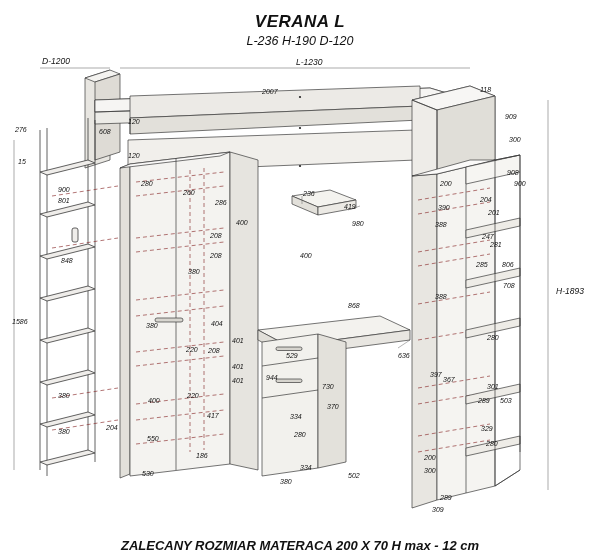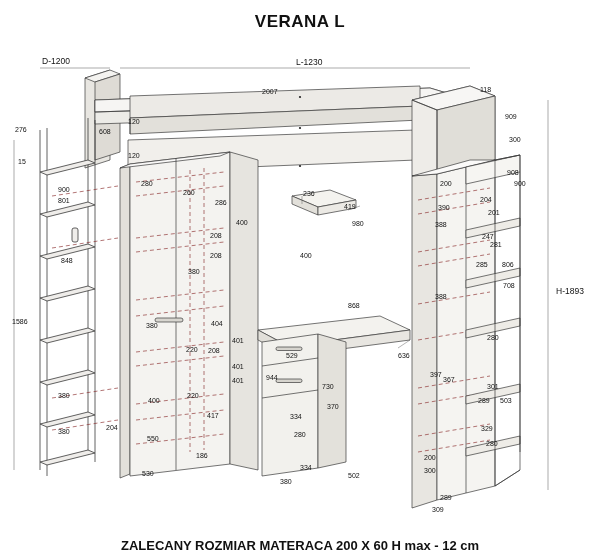--- a/index.html
+++ b/index.html
@@ -12,20 +12,21 @@
     height: 558px;
     font-family: "Liberation Sans", sans-serif;
     color: #111111;
     position: relative;
     overflow: hidden;
   }
   #sheet {
     position: relative;
     width: 600px;
     height: 558px;
+    font-style: italic;
   }
   .title {
     position: absolute;
     left: 0;
     width: 600px;
     text-align: center;
     font-weight: bold;
     font-size: 17px;
     letter-spacing: 0.5px;
     top: 12px;
@@ -66,21 +67,22 @@
     width: 600px;
     height: 558px;
   }
 </style>
 </head>
 <body>
 
 <div id="sheet">
 
   <div class="title">VERANA L</div>
-  <div class="footer">ZALECANY ROZMIAR MATERACA 200 X 60 H max - 12 cm</div>
+  <div class="subtitle">L-236 H-190 D-120</div>
+  <div class="footer">ZALECANY ROZMIAR MATERACA 200 X 70 H max - 12 cm</div>
 
   <svg class="drawing" viewBox="0 0 600 558">
     <g stroke="#3a3a3a" fill="none" stroke-width="0.7" stroke-linejoin="round">
 
       <g fill="#e8e6e1">
         <polygon points="85,78 110,70 110,160 85,168" fill="#e8e6e1"></polygon>
         <polygon points="85,78 110,70 120,74 95,82" fill="#f4f3f0"></polygon>
         <polygon points="95,82 120,74 120,152 95,160" fill="#dedbd5"></polygon>
       </g>
 

